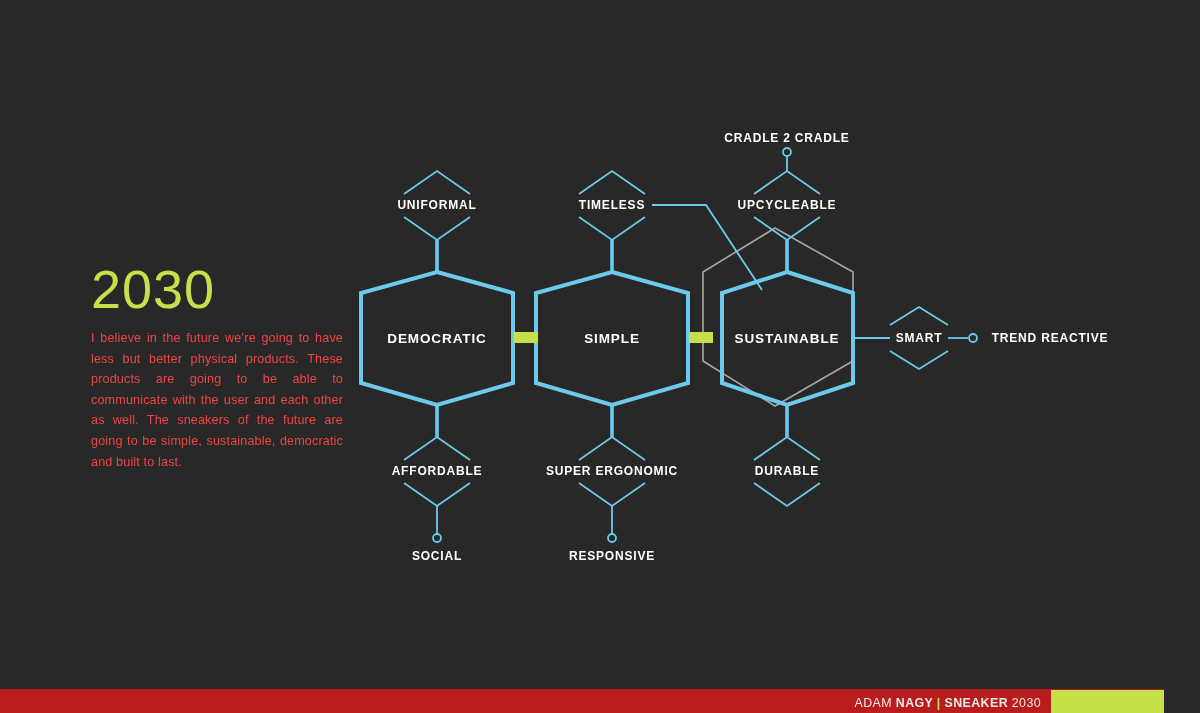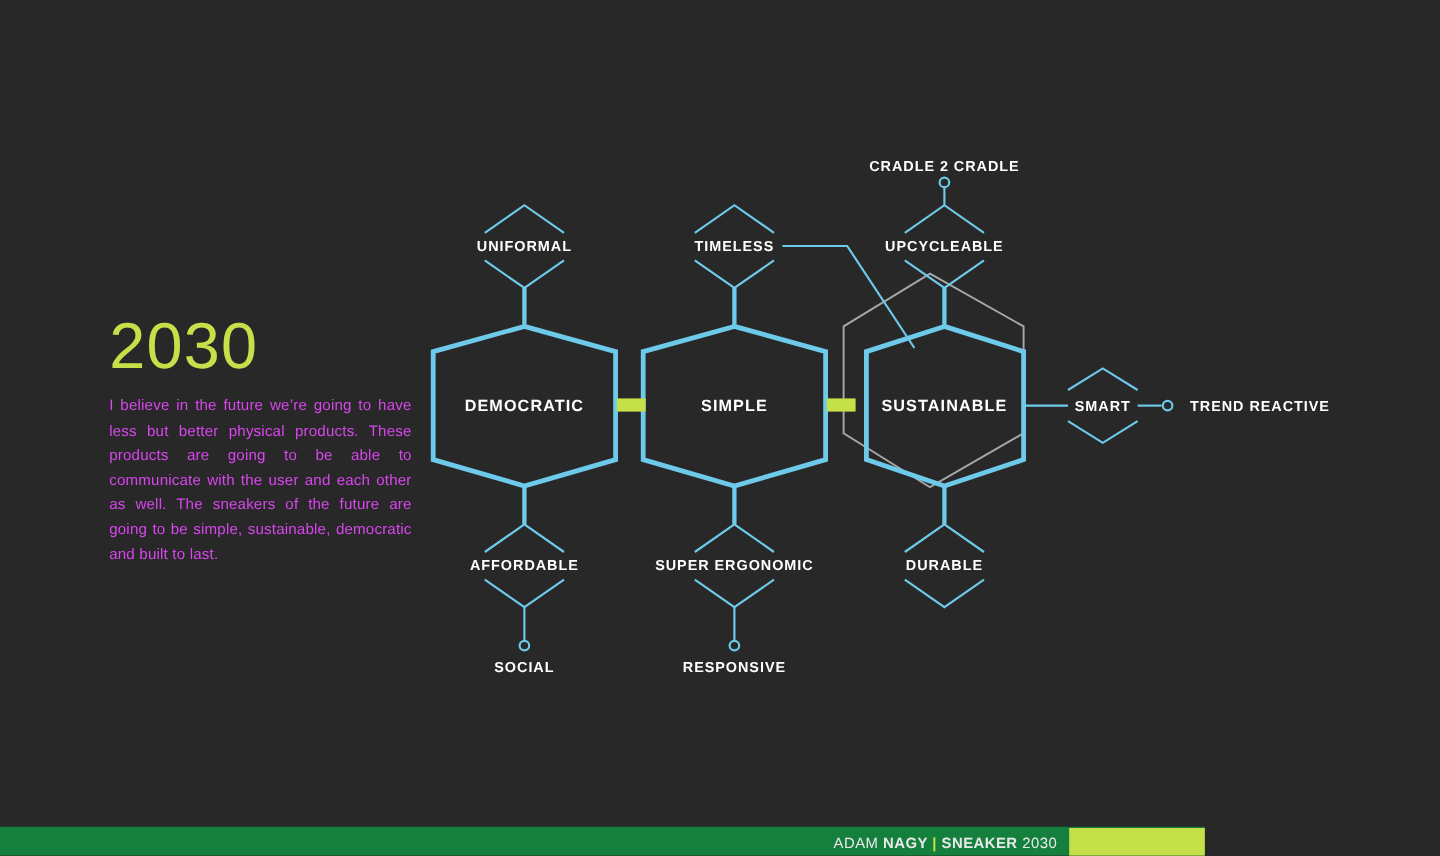--- a/index.html
+++ b/index.html
@@ -47,21 +47,21 @@
   #subtitle-rule {
     flex: 1 1 auto;
     height: 2px;
     background: #c6e04a;
     margin-left: 12px;
     min-width: 30px;
   }
   #body-copy {
     font-size: 12.6px;
     line-height: 20.6px;
-    color: #d946ef;
+    color: #ef4444;
     text-align: justify;
     letter-spacing: 0.15px;
     margin: 0;
   }
 
   
   #diagram {
     position: absolute;
     left: 0;
     top: 0;
@@ -105,23 +105,23 @@
     stroke: #6ecaea;
     stroke-width: 1.8;
   }
   .lime-bar { fill: #c6e04a; }
 
   
   #footer {
     position: absolute;
     left: 0;
     bottom: 0;
-    width: 1004px;
+    width: 1164px;
     height: 24px;
-    background: #15803d;
+    background: #b91c1c;
   }
   #footer-credit {
     position: absolute;
     right: 123px;
     bottom: 3px;
     font-size: 12.4px;
     letter-spacing: 0.4px;
     color: #e9e9e9;
     white-space: nowrap;
   }

